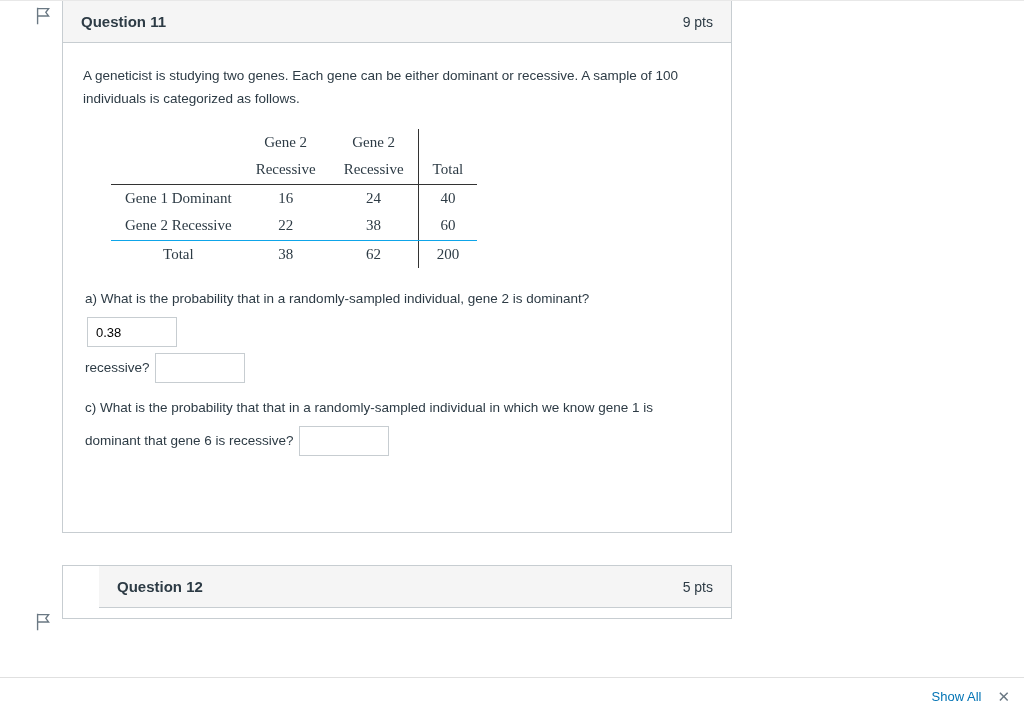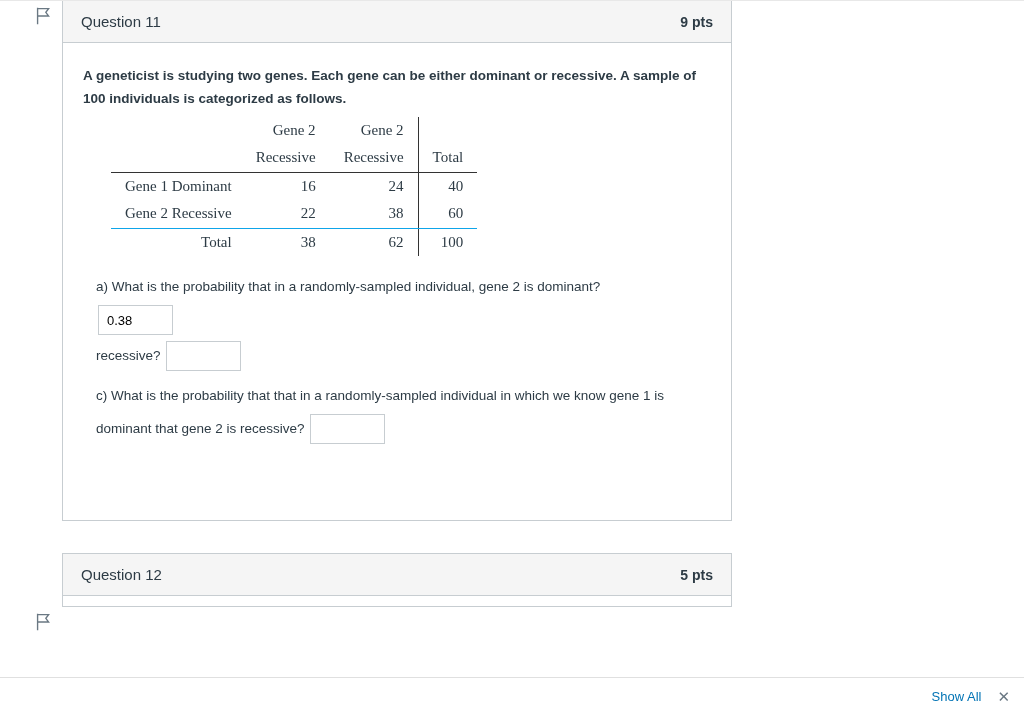--- a/index.html
+++ b/index.html
@@ -15,59 +15,59 @@
     position: relative;
     border-top: 1px solid #e8e8e8;
   }
   .question-block {
     margin-left: 62px;
     width: 670px;
     border: 1px solid #c7cdd1;
     background: #fff;
   }
   .question-block.first { margin-top: 0; border-top: none; }
-  .question-block.second { margin-top: 32px; }
+  .question-block.second { margin-top: 32px; padding-left: 36px; }
   .question-header {
     display: flex;
     justify-content: space-between;
     align-items: center;
     padding: 12px 18px;
     border-bottom: 1px solid #c7cdd1;
     background: #f5f5f5;
   }
-  .question-title { font-weight: 400; font-size: 15px; }
-  .question-pts { font-size: 14px; font-weight: bold; }
+  .question-title { font-weight: 700; font-size: 15px; }
+  .question-pts { font-size: 14px; }
   .question-body {
     padding: 22px 20px 70px 20px;
     font-size: 13.5px;
     line-height: 1.7;
   }
-  .intro { margin-bottom: 6px; font-weight: bold; }
+  .intro { margin-bottom: 18px; }
   .data-table {
     border-collapse: collapse;
     margin-left: 28px;
     margin-bottom: 20px;
     font-family: "Times New Roman", Times, serif;
     font-size: 15px;
   }
   .data-table td, .data-table th {
     padding: 1px 14px;
-    text-align: right;
+    text-align: center;
     font-weight: normal;
   }
-  .data-table .rowlabel { text-align: right; padding-right: 10px; }
+  .data-table .rowlabel { text-align: center; padding-right: 10px; }
   .hdr2 td { border-bottom: 1px solid #333; }
   .data-table .vline { border-left: 1px solid #333; }
   .data-table .row-bottom td { border-bottom: 1px solid #0ea5e9; }
-  .prompt { margin: 6px 13px; }
+  .prompt { margin: 6px 2px; }
   .answer-input {
     border: 1px solid #c7cdd1;
     padding: 6px 8px;
     font-size: 13px;
-    width: 75px;
+    width: 90px;
     height: 30px;
     background: #fff;
     vertical-align: middle;
     margin: 0 2px;
   }
   .flag-icon {
     position: absolute;
     left: 33px;
     width: 22px;
     height: 22px;
@@ -140,38 +140,38 @@
       <tr class="row-bottom">
         <td class="rowlabel">Gene 2 Recessive</td>
         <td>22</td>
         <td>38</td>
         <td class="vline">60</td>
       </tr>
       <tr>
         <td class="rowlabel">Total</td>
         <td>38</td>
         <td>62</td>
-        <td class="vline">100</td>
+        <td class="vline">200</td>
       </tr>
     </tbody>
       </table>
 
     <div class="prompt">a) What is the probability that in a randomly-sampled individual, gene 2 is dominant?</div>
     <div class="prompt">
       <input class="answer-input" value="0.38" style="">
     </div>
 
     <div class="prompt">
       <span>recessive?</span>
       <input class="answer-input" value="" style="">
     </div>
 
     <div class="prompt" style="margin-top:14px">c) What is the probability that that in a randomly-sampled individual in which we know gene 1 is</div>
     <div class="prompt">
-      <span>dominant that gene 2 is recessive?</span>
+      <span>dominant that gene 6 is recessive?</span>
       <input class="answer-input" value="" style="">
     </div>
   </div>
 </div>
 
 <div class="flag-icon f2">
   <svg viewBox="0 0 24 24">
       <path d="M5 3 L5 21 M5 4 L17 4 L14 8 L17 12 L5 12"></path>
     </svg>
 </div>

